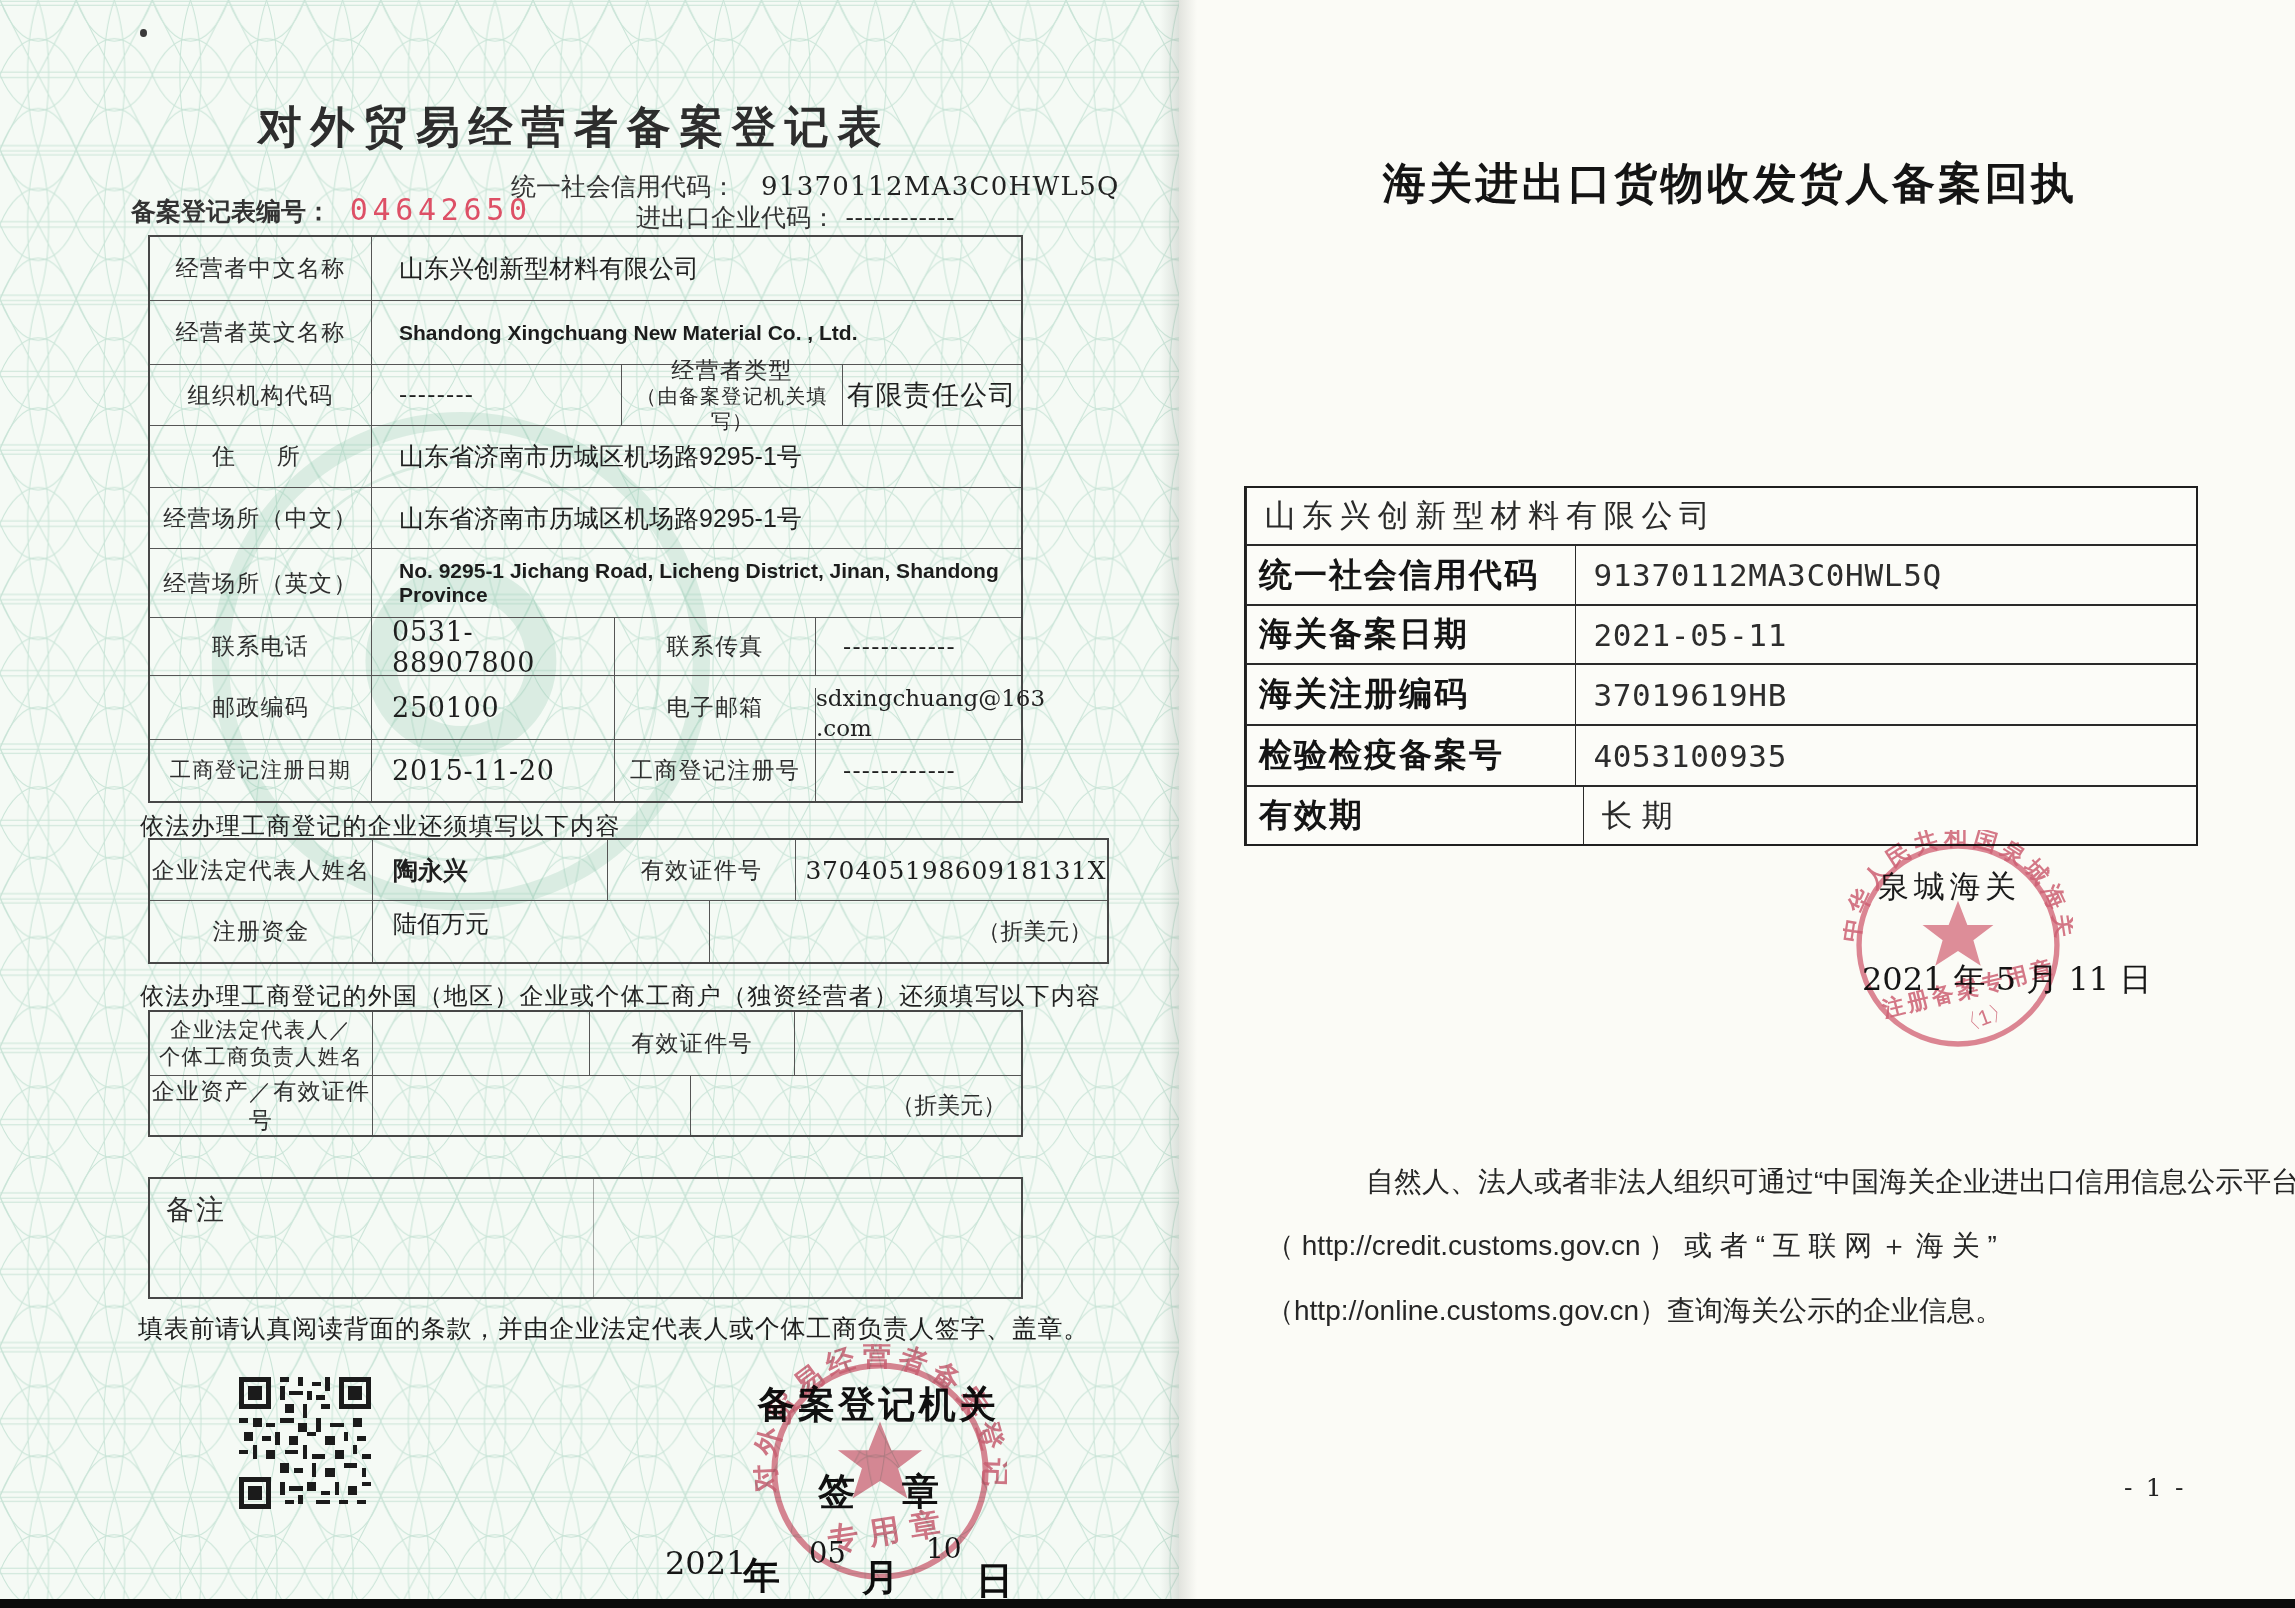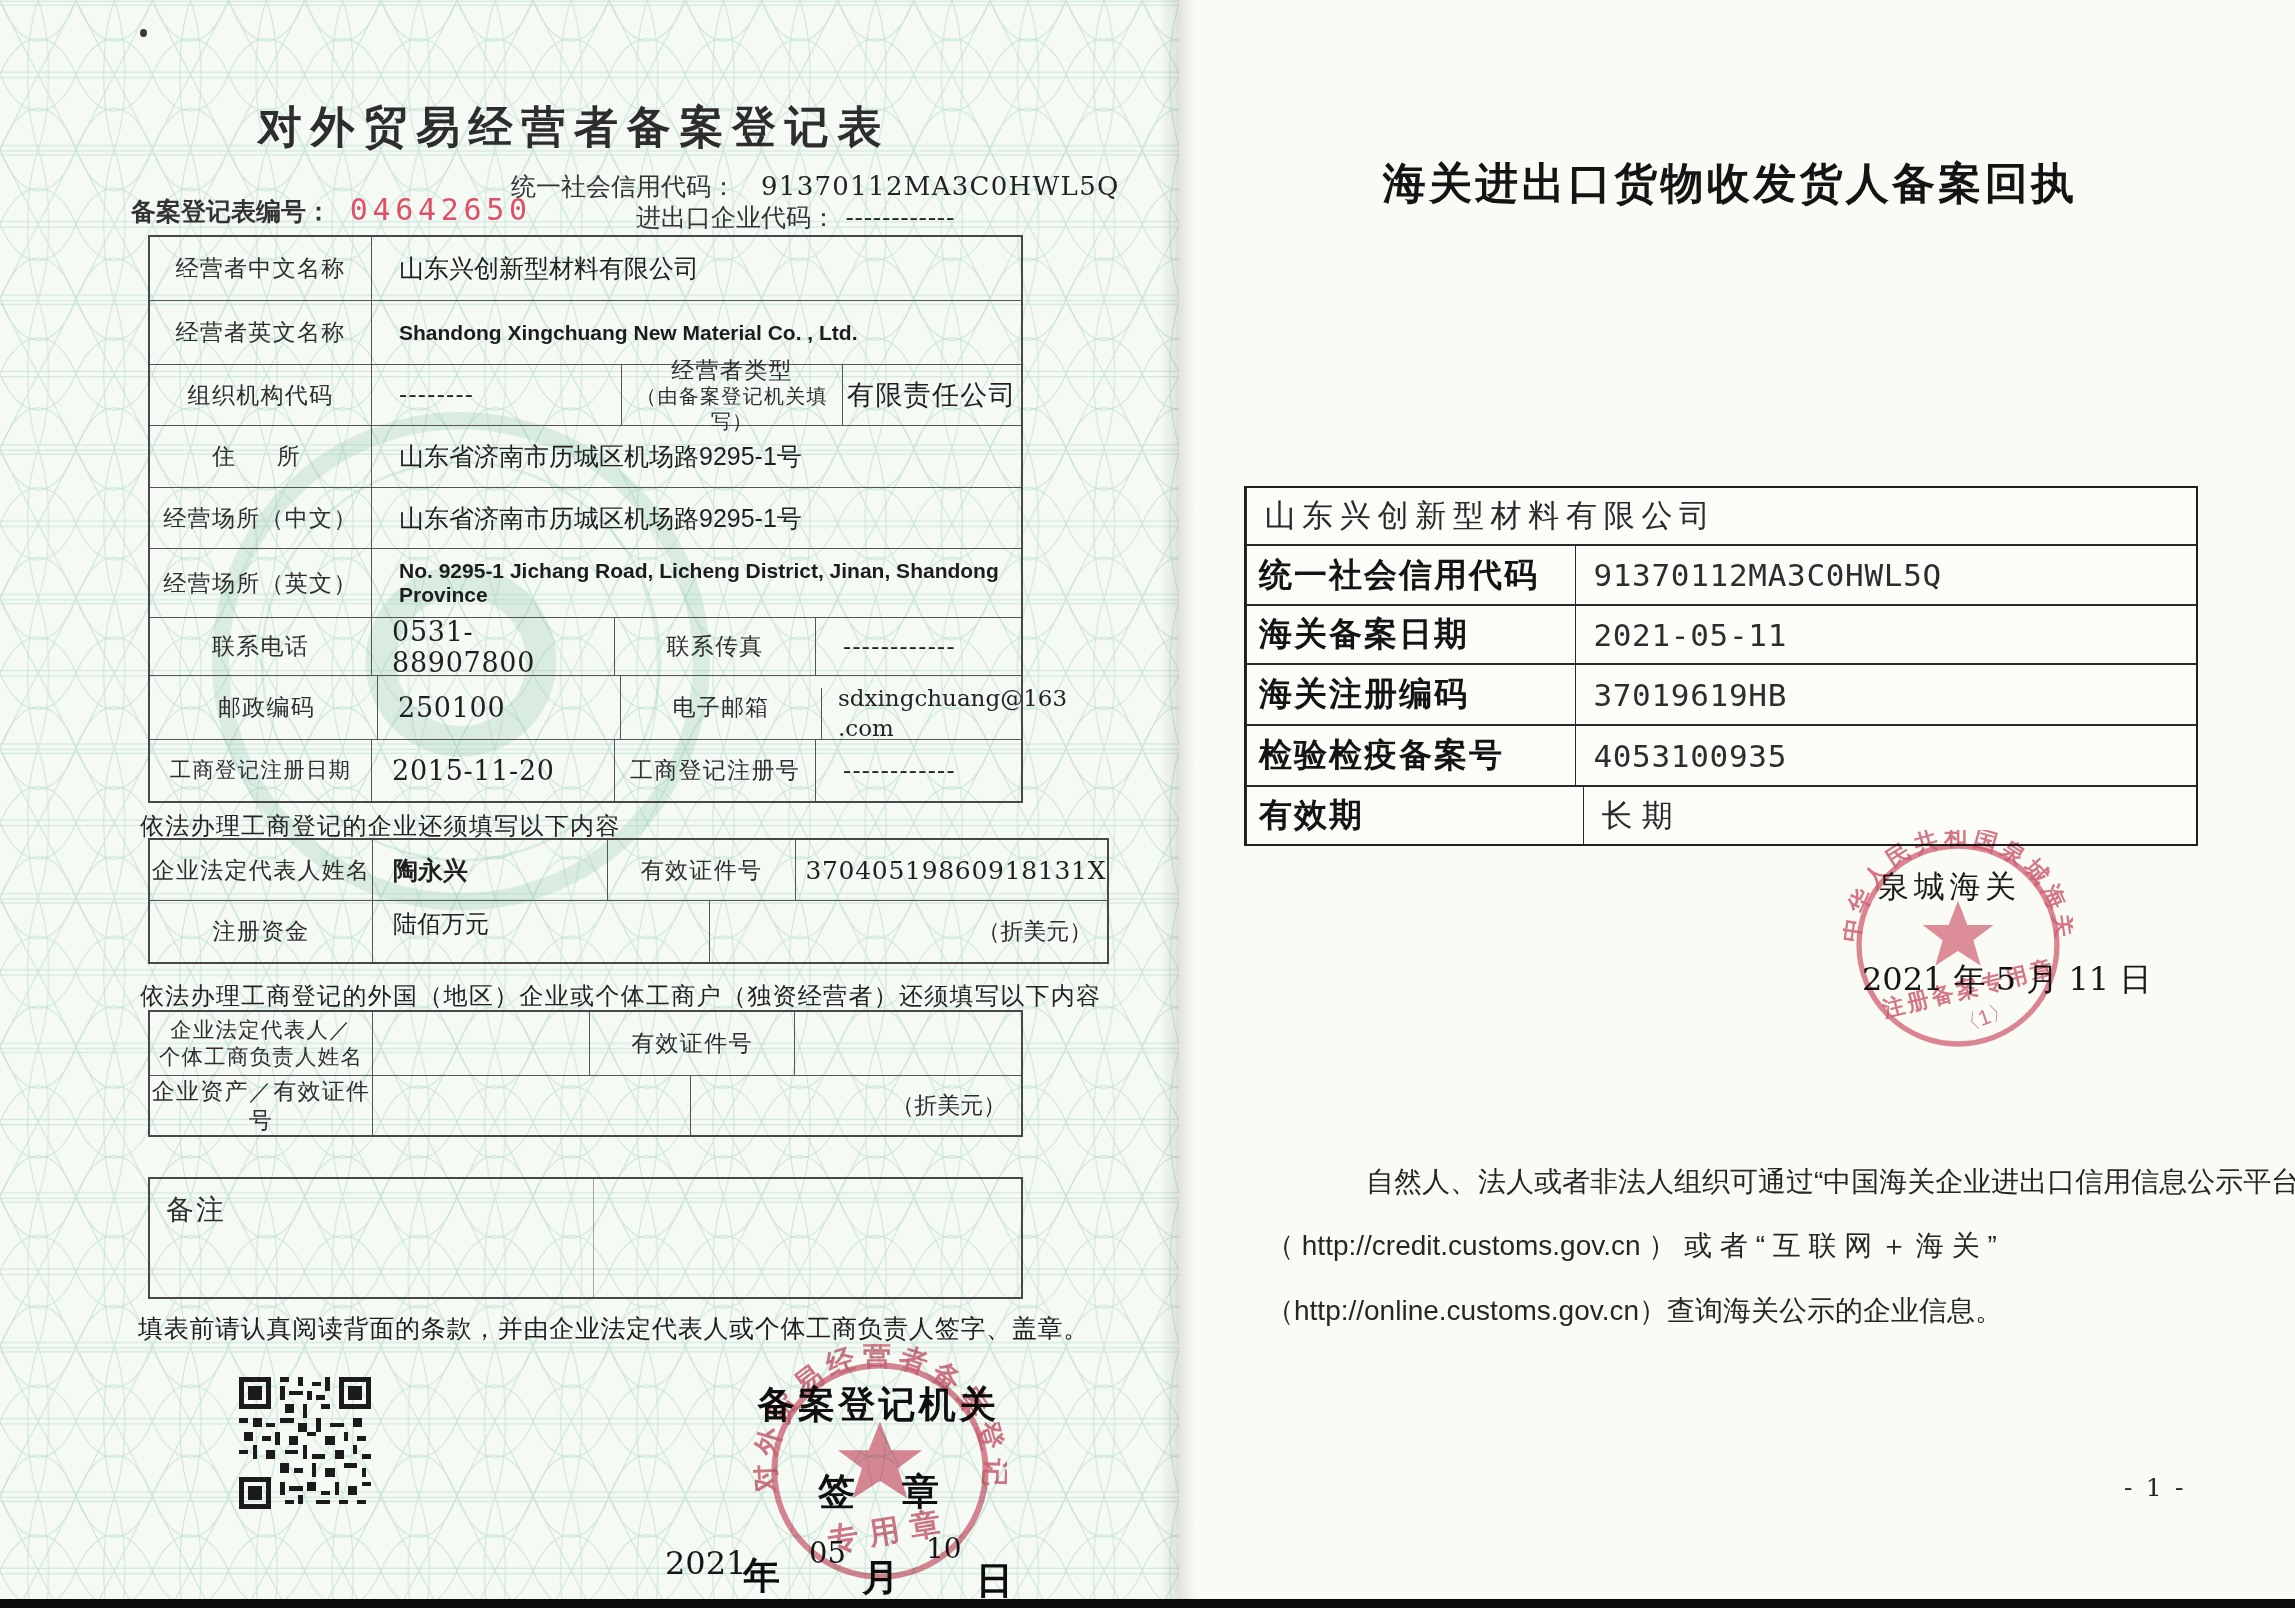--- a/index.html
+++ b/index.html
@@ -153,24 +153,24 @@
       <div class="cell lbl" style="width:221px;">经营场所（英文）</div>
       <div class="cell val val-en grow">No. 9295-1 Jichang Road, Licheng District, Jinan, Shandong Province</div>
     </div>
     <div class="row" style="height:57px;">
       <div class="cell lbl" style="width:221px;">联系电话</div>
       <div class="cell val val-num" style="width:222px;padding-left:20px;">0531-88907800</div>
       <div class="cell lbl" style="width:200px;">联系传真</div>
       <div class="cell val val-dash grow">------------</div>
     </div>
     <div class="row" style="height:63px;">
-      <div class="cell lbl" style="width:221px;margin-left:6px;">邮政编码</div>
+      <div class="cell lbl" style="width:221px;">邮政编码</div>
       <div class="cell val val-num" style="width:222px;padding-left:20px;">250100</div>
       <div class="cell lbl" style="width:200px;">电子邮箱</div>
-      <div class="cell val-stack grow" style="padding-left:16px;margin-top:12px;">
+      <div class="cell val-stack grow" style="margin-top:12px;">
         <span>sdxingchuang@163</span>
         <span>.com</span>
       </div>
     </div>
     <div class="row" style="height:61px;">
       <div class="cell lbl" style="width:221px;font-size:21.4px;">工商登记注册日期</div>
       <div class="cell val val-num" style="width:222px;padding-left:20px;">2015-11-20</div>
       <div class="cell lbl" style="width:200px;">工商登记注册号</div>
       <div class="cell val val-dash grow">------------</div>
     </div>

